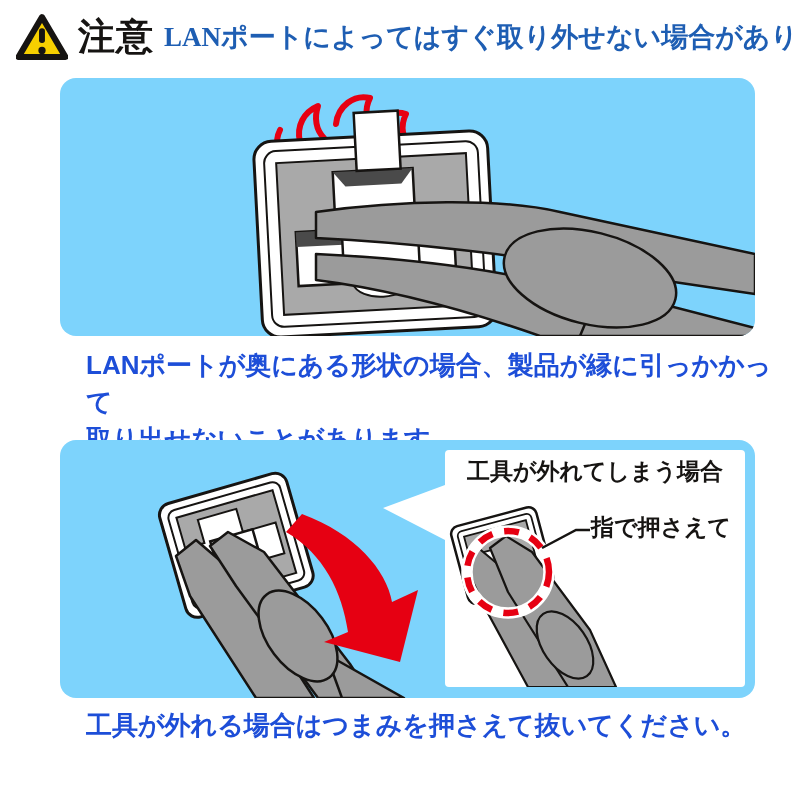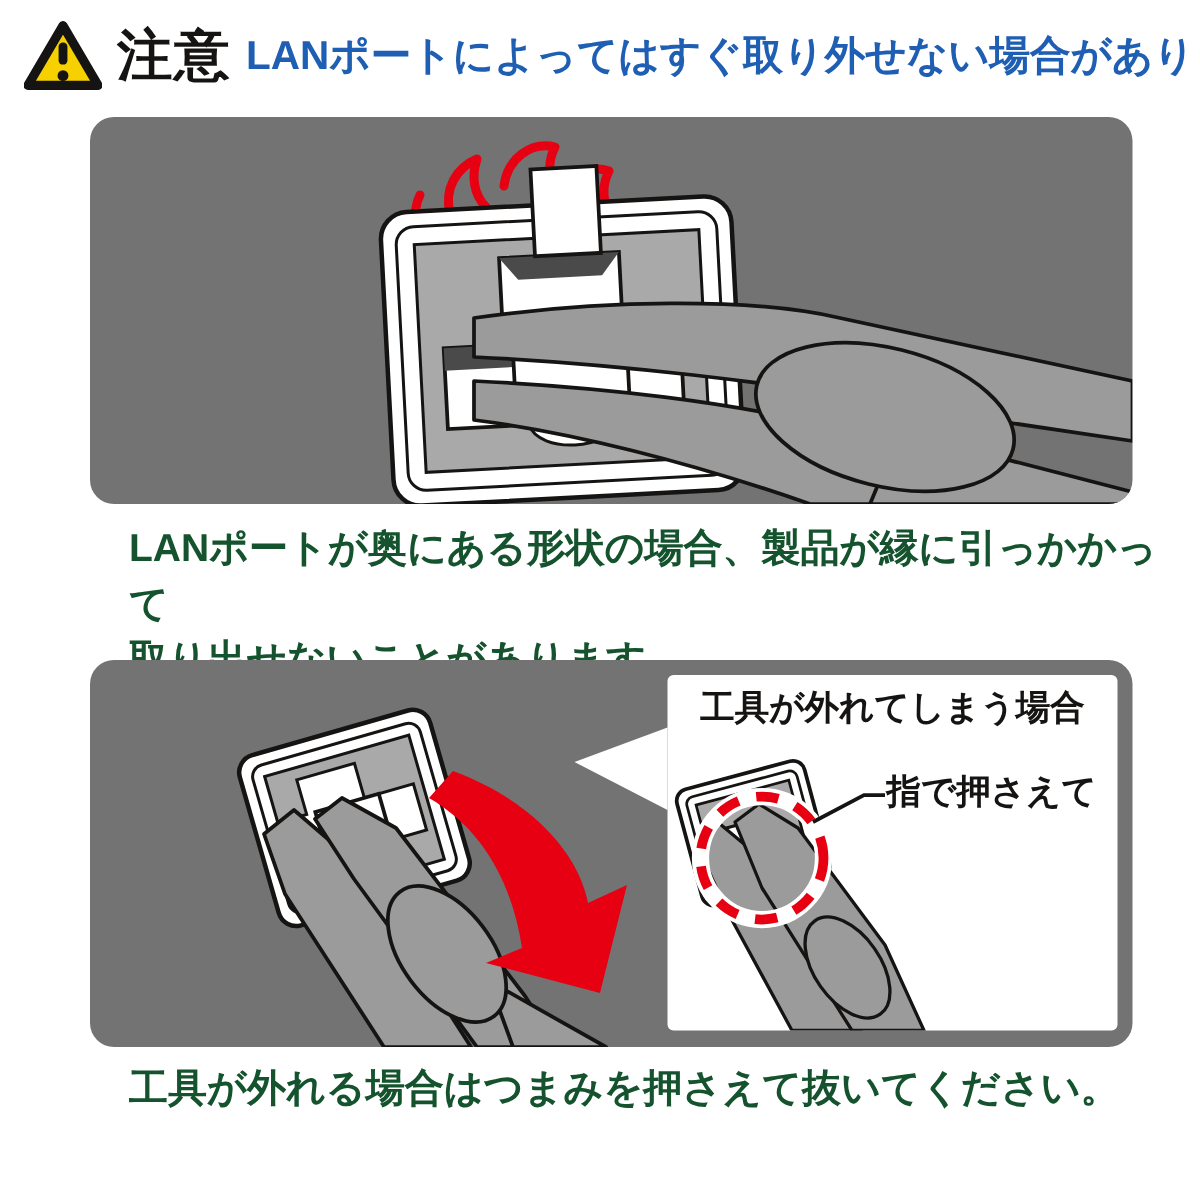--- a/index.html
+++ b/index.html
@@ -4,37 +4,37 @@
 <style>
   html,body{margin:0;padding:0;}
   body{
     width:800px;height:800px;position:relative;background:#ffffff;
     font-family:"Liberation Sans","DejaVu Sans",sans-serif;
     overflow:hidden;color:#1f1a17;
   }
   
   .header{
     position:absolute;left:16px;top:8px;right:6px;height:58px;
-    display:flex;align-items:center;gap:10px;
+    display:flex;align-items:center;gap:10px;font-family:Liberation Serif, serif;
   }
   .warn-icon{width:52px;height:48px;flex:0 0 auto;}
   .caution{font-size:37px;font-weight:900;color:#161412;letter-spacing:1px;white-space:nowrap;}
   .head-title{font-size:27px;font-weight:700;color:#1e5eb3;white-space:nowrap;letter-spacing:0px;}
   
   .panel{
     position:absolute;left:60px;width:695px;height:258px;
-    background:#737373;border-radius:16px;overflow:hidden;
+    background:#7dd3fc;border-radius:16px;overflow:hidden;
   }
   .panel svg{position:absolute;left:0;top:0;}
   #panel1{top:78px;}
   #panel2{top:440px;}
   
   .caption{
     position:absolute;left:86px;width:700px;
-    font-size:26px;font-weight:600;line-height:37px;color:#14532d;
+    font-size:26px;font-weight:600;line-height:37px;color:#1d4ed8;
   }
   #caption1{top:347px;}
   #caption2{top:707px;}
   
   .inset-title{
     position:absolute;left:385px;top:16px;width:300px;text-align:center;
     font-size:23px;font-weight:800;color:#161412;white-space:nowrap;
   }
   .annotation{
     position:absolute;left:531px;top:72px;

